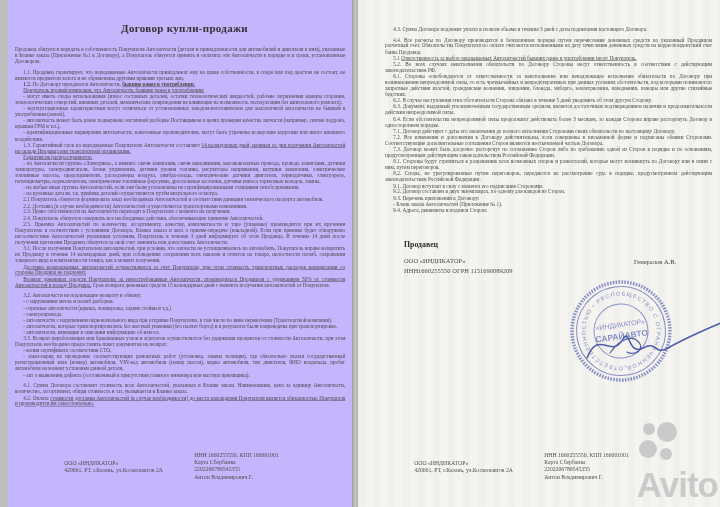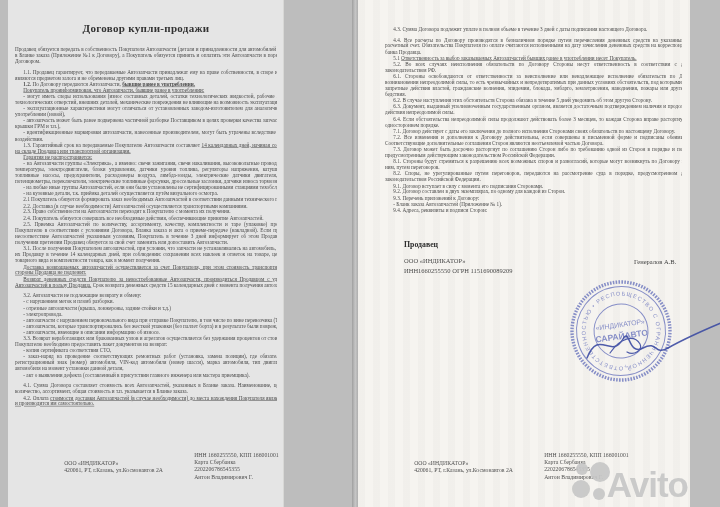--- a/index.html
+++ b/index.html
@@ -1,23 +1,23 @@
 <!DOCTYPE html>
 <html><head>
 <meta charset="utf-8">
 <style>
   html,body{margin:0;padding:0;}
   body{width:720px;height:507px;overflow:hidden;background:#bdbdbd;
        font-family:"Liberation Serif","DejaVu Serif",serif;color:#4a4a4a;}
   .canvas{position:relative;width:720px;height:507px;}
   .page{position:absolute;top:0;bottom:0;}
-  .page-left{left:8px;width:276px;background:#e5e5e5;box-shadow:inset -1px 0 0 #d8d8d6;}
+  .page-left{left:8px;width:344px;background:#c4b5fd;box-shadow:inset -1px 0 0 #d8d8d6;padding-left:9px;}
   .page-gap{position:absolute;top:0;bottom:0;left:352px;width:6px;
             background:linear-gradient(90deg,#9f9f9f,#c6c6c6 55%,#aeaeae);}
-  .page-right{left:358px;width:332px;background:#f6f4f0;}
+  .page-right{left:358px;width:362px;background:#f6f4f0;}
   .page-right::before{content:"";position:absolute;inset:0;
      background:repeating-linear-gradient(90deg,rgba(0,0,0,0.018) 0 7px,rgba(255,255,255,0.02) 7px 15px);}
   .title{position:absolute;top:22px;left:0;right:0;margin:0;text-align:center;
          font-size:11px;font-weight:bold;color:#323232;letter-spacing:.3px;}
   
   .s52{transform:scale(.52);transform-origin:0 0;}
   .paras{font-size:10px;line-height:11.7px;text-align:justify;}
   .paras p{margin:0;text-indent:16px;}
   .paras p.no-indent{text-indent:0;}
   .paras p.gap{margin-top:9px;}
@@ -35,23 +35,23 @@
   .signatory .s52{width:154px;font-size:12.5px;color:#3c3c3c;}
   .buyer-block{position:absolute;left:46px;top:398px;width:200px;height:60px;}
   .buyer-block .s52{width:384px;}
   .passport{margin-top:21px;font-size:15px;font-weight:bold;color:#2e2e2e;}
   .stamp{position:absolute;left:210px;top:278px;opacity:.82;transform:rotate(-8deg);}
   .signature{position:absolute;left:222px;top:296px;opacity:.9;}
   .footer-wrap{position:absolute;left:0;right:0;top:452px;height:50px;}
   .footer-wrap .s52{width:660px;display:flex;font-size:11px;line-height:13.5px;color:#4f4f4f;}
   .f-col1{margin-left:108px;width:246px;padding-top:15px;}
   .f-col2{margin-left:4px;}
-  .watermark{position:absolute;right:2px;bottom:2px;display:flex;align-items:flex-end;
+  .watermark{position:absolute;right:2px;bottom:2px;display:flex;align-items:flex-start;
              color:#c7c7c7;opacity:.92;font-family:"Liberation Sans","DejaVu Sans",sans-serif;
-             font-weight:bold;font-size:35px;letter-spacing:-1px;}
+             font-weight:bold;font-size:35px;letter-spacing:-1px;flex-direction:column;}
   .watermark svg{margin-right:-5px;}
   .stamp text{fill:#6f79bf;}
   .ring-text{font-size:5.6px;letter-spacing:1.1px;font-family:"Liberation Sans",sans-serif;}
   .stamp-line1{font-size:7px;font-family:"Liberation Sans",sans-serif;}
   .stamp-line2{font-size:8.5px;font-weight:bold;font-family:"Liberation Sans",sans-serif;}
 </style>
 </head>
 <body>
 
 <div class="canvas">

